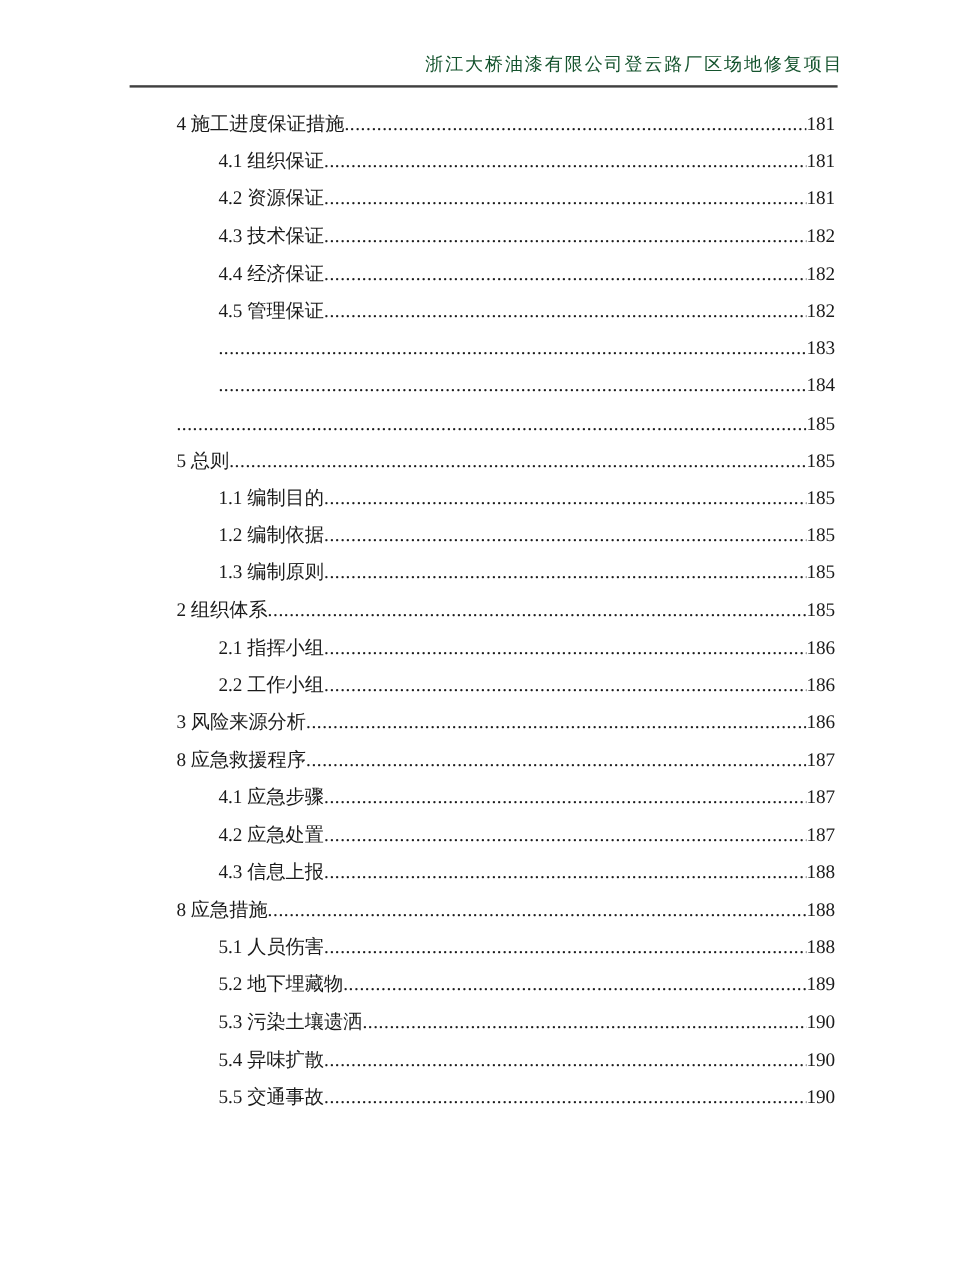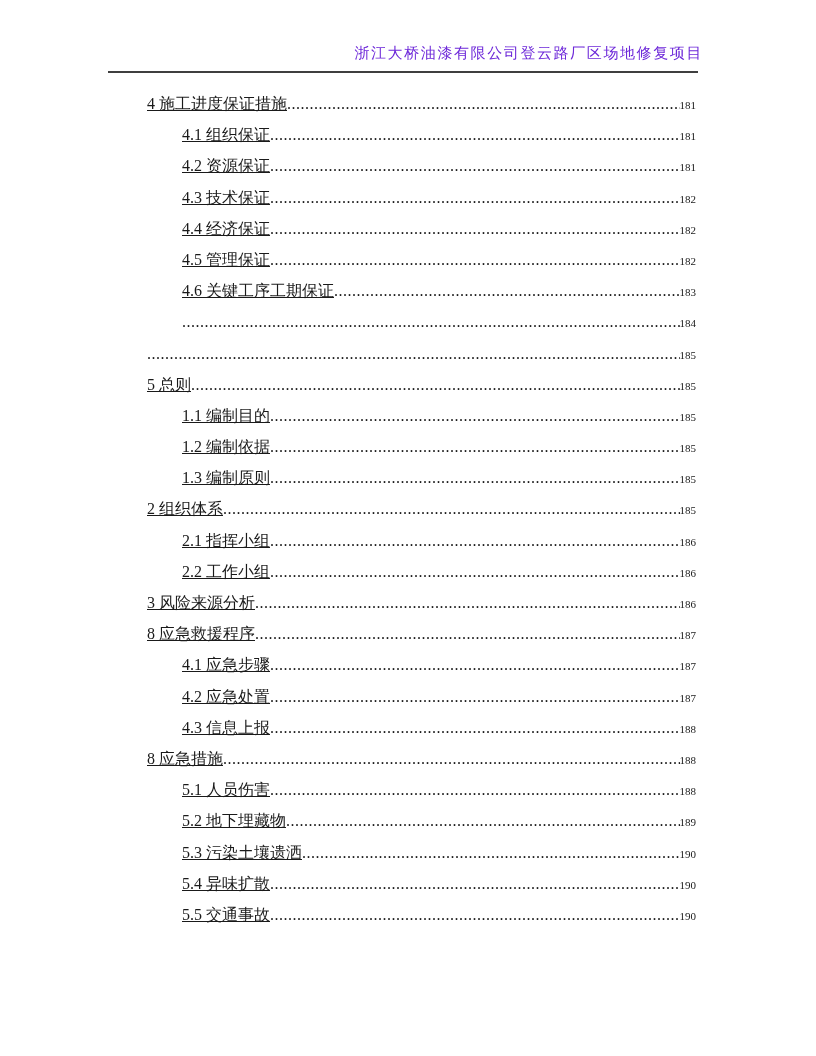--- a/index.html
+++ b/index.html
@@ -16,21 +16,21 @@
     position: absolute;
     inset: 0;
     background: #ffffff;
   }
   .header-title {
     position: absolute;
     top: 44px;
     right: 113px;
     font-size: 15px;
     letter-spacing: 1.6px;
-    color: #6d28d9;
+    color: #14532d;
     white-space: nowrap;
   }
   .header-rule {
     position: absolute;
     top: 71px;
     left: 108px;
     width: 590px;
     height: 2px;
     background: #3f3f3f;
   }
@@ -46,38 +46,37 @@
     height: 31.2px;
     line-height: 31.2px;
     font-size: 16px;
     color: #1a1a1a;
     cursor: pointer;
   }
   .toc-entry.level-2 { padding-left: 35px; }
   .toc-label {
     white-space: nowrap;
     flex: 0 0 auto;
-    text-decoration: underline;
   }
   .leader {
     flex: 1 1 auto;
     overflow: hidden;
     white-space: nowrap;
     min-width: 0;
   }
   .leader::after {
     content: "..........................................................................................................................................................................................................";
     letter-spacing: 0.5px;
     font-size: 16px;
     color: #1c1c1c;
   }
   .pageno {
     flex: 0 0 auto;
     white-space: nowrap;
-    font-size: 11px;
+    font-size: 16px;
   }
 </style>
 </head>
 <body>
 
 <div class="page">
   <div class="header-title">浙江大桥油漆有限公司登云路厂区场地修复项目</div>
   <div class="header-rule"></div>
   <div class="toc" id="toc">
       <div class="toc-entry level-1">
@@ -104,21 +103,20 @@
         <span class="toc-label">4.4 经济保证</span>
         <span class="leader"></span>
         <span class="pageno">182</span>
       </div>
       <div class="toc-entry level-2">
         <span class="toc-label">4.5 管理保证</span>
         <span class="leader"></span>
         <span class="pageno">182</span>
       </div>
       <div class="toc-entry level-2">
-        <span class="toc-label">4.6 关键工序工期保证</span>
         <span class="leader"></span>
         <span class="pageno">183</span>
       </div>
       <div class="toc-entry level-2">
         <span class="leader"></span>
         <span class="pageno">184</span>
       </div>
       <div class="toc-entry level-1">
         <span class="leader"></span>
         <span class="pageno">185</span>

